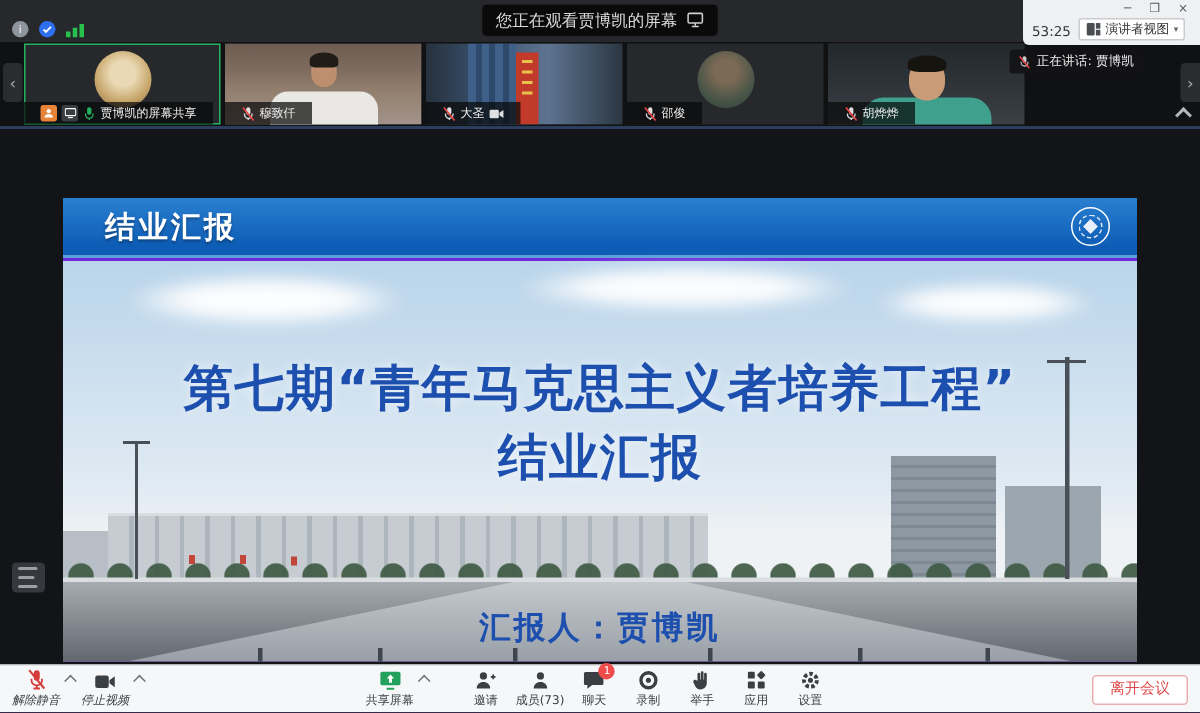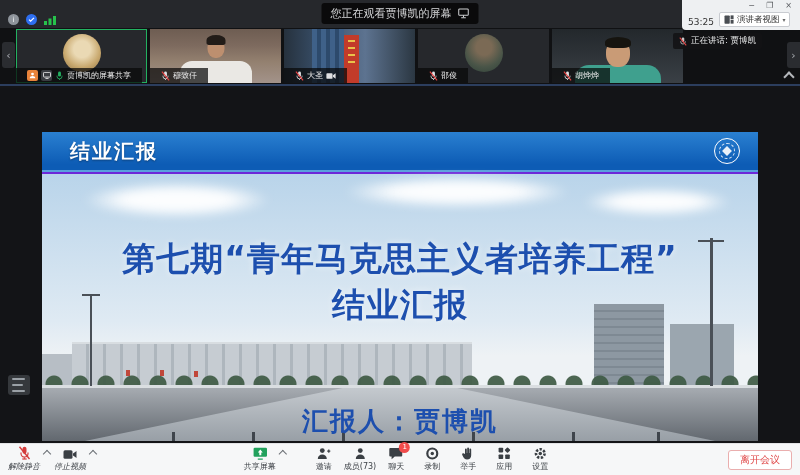--- a/index.html
+++ b/index.html
@@ -69,21 +69,21 @@
   .bldg-t2 { position:absolute; left:628px; top:150px; width:64px; height:64px; background:#9ba6af; }
   .bldg-low { position:absolute; left:0; top:180px; width:30px; height:34px; background:#b7bec5; }
   .trees { position:absolute; left:0; top:196px; width:100%; height:22px; background:radial-gradient(circle at 12px 14px,#3e5a44 0 8px,transparent 9px); background-size:26px 22px; opacity:.92; }
   .curb { position:absolute; left:0; top:211px; width:100%; height:3px; background:#dadee1; }
   .road { position:absolute; left:0; top:214px; width:100%; bottom:0; background:linear-gradient(180deg,#a6abb1 0%,#62686f 100%); }
   .plaza { position:absolute; inset:0; background:linear-gradient(180deg,#c4c9ce 0%,#989fa6 100%); clip-path:polygon(42% 0,58% 0,94% 100%,6% 100%); }
   .pole { position:absolute; background:#4a5057; }
   .flag { position:absolute; width:4px; height:6px; background:#c0473a; }
   .bollard { position:absolute; width:3px; height:10px; background:#3f454c; top:44px; }
   .slide-title { position:absolute; left:0; right:0; top:62px; z-index:5; text-align:center; color:#1d4fae; font-weight:bold; font-size:33px; letter-spacing:1px; line-height:1.38; text-shadow:0 0 7px rgba(255,255,255,.6); }
-  .presenter { position:absolute; left:0; right:0; top:230px; z-index:5; text-align:center; color:#1d4fae; font-weight:bold; font-size:26px; letter-spacing:2px; }
+  .presenter { position:absolute; left:0; right:0; top:230px; z-index:5; text-align:center; color:#1d4fae; font-weight:bold; font-size:21px; letter-spacing:2px; }
   .float-menu { position:absolute; left:8px; bottom:48px; width:22px; height:20px; background:#35383c; border-radius:3px; z-index:8; padding:3px 4px; display:flex; flex-direction:column; justify-content:space-between; }
   .float-menu i { display:block; height:2px; background:#9aa0a6; border-radius:1px; }
   .float-menu i:nth-child(1){width:13px}.float-menu i:nth-child(2){width:11px}.float-menu i:nth-child(3){width:13px}
 
   
   .toolbar { position:absolute; bottom:0; left:0; right:0; height:32px; background:#f6f7f8; border-top:1px solid #e2e3e5; z-index:15; }
   .tb-left { position:absolute; left:8px; top:2px; display:flex; align-items:flex-start; gap:4px;font-style:italic; }
   .tb-center { position:absolute; left:50%; top:2px; transform:translateX(-50%); display:flex; align-items:flex-start; gap:4px; }
   .tb-item { display:flex; flex-direction:column; align-items:center; gap:1px; min-width:32px; cursor:default; }
   .tb-icon { height:14px; display:flex; align-items:flex-end; justify-content:center; position:relative; }

